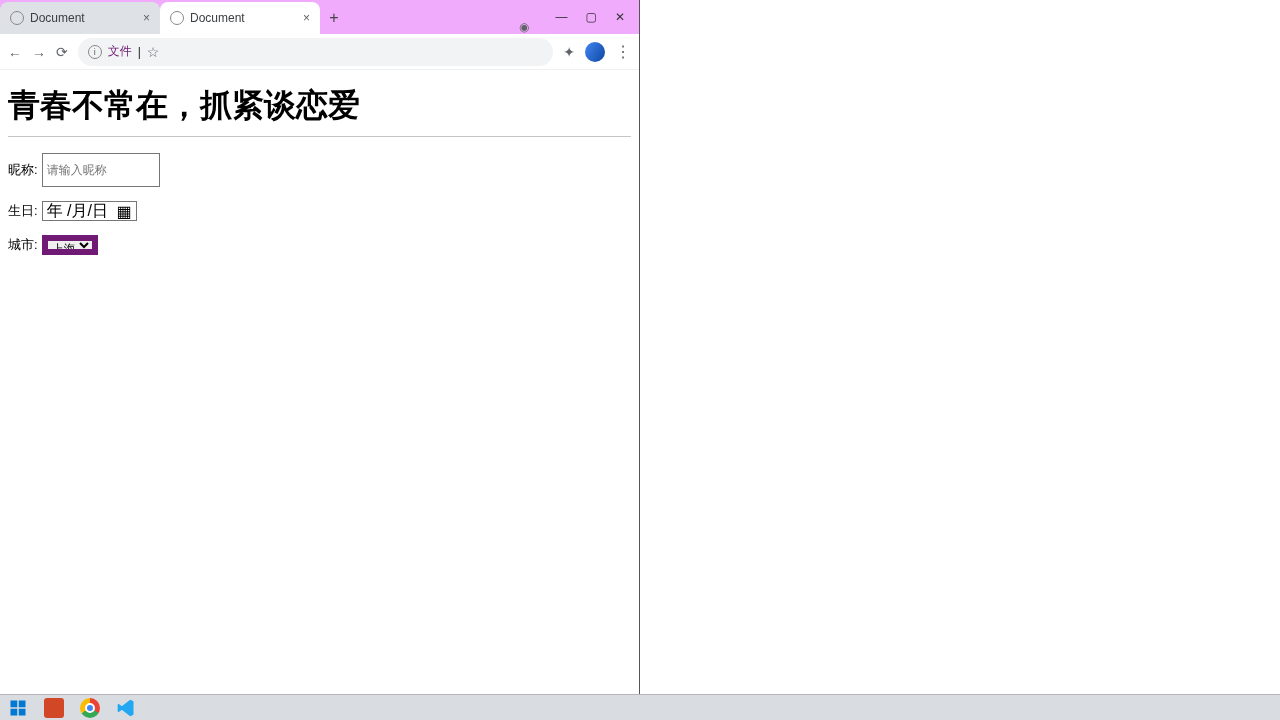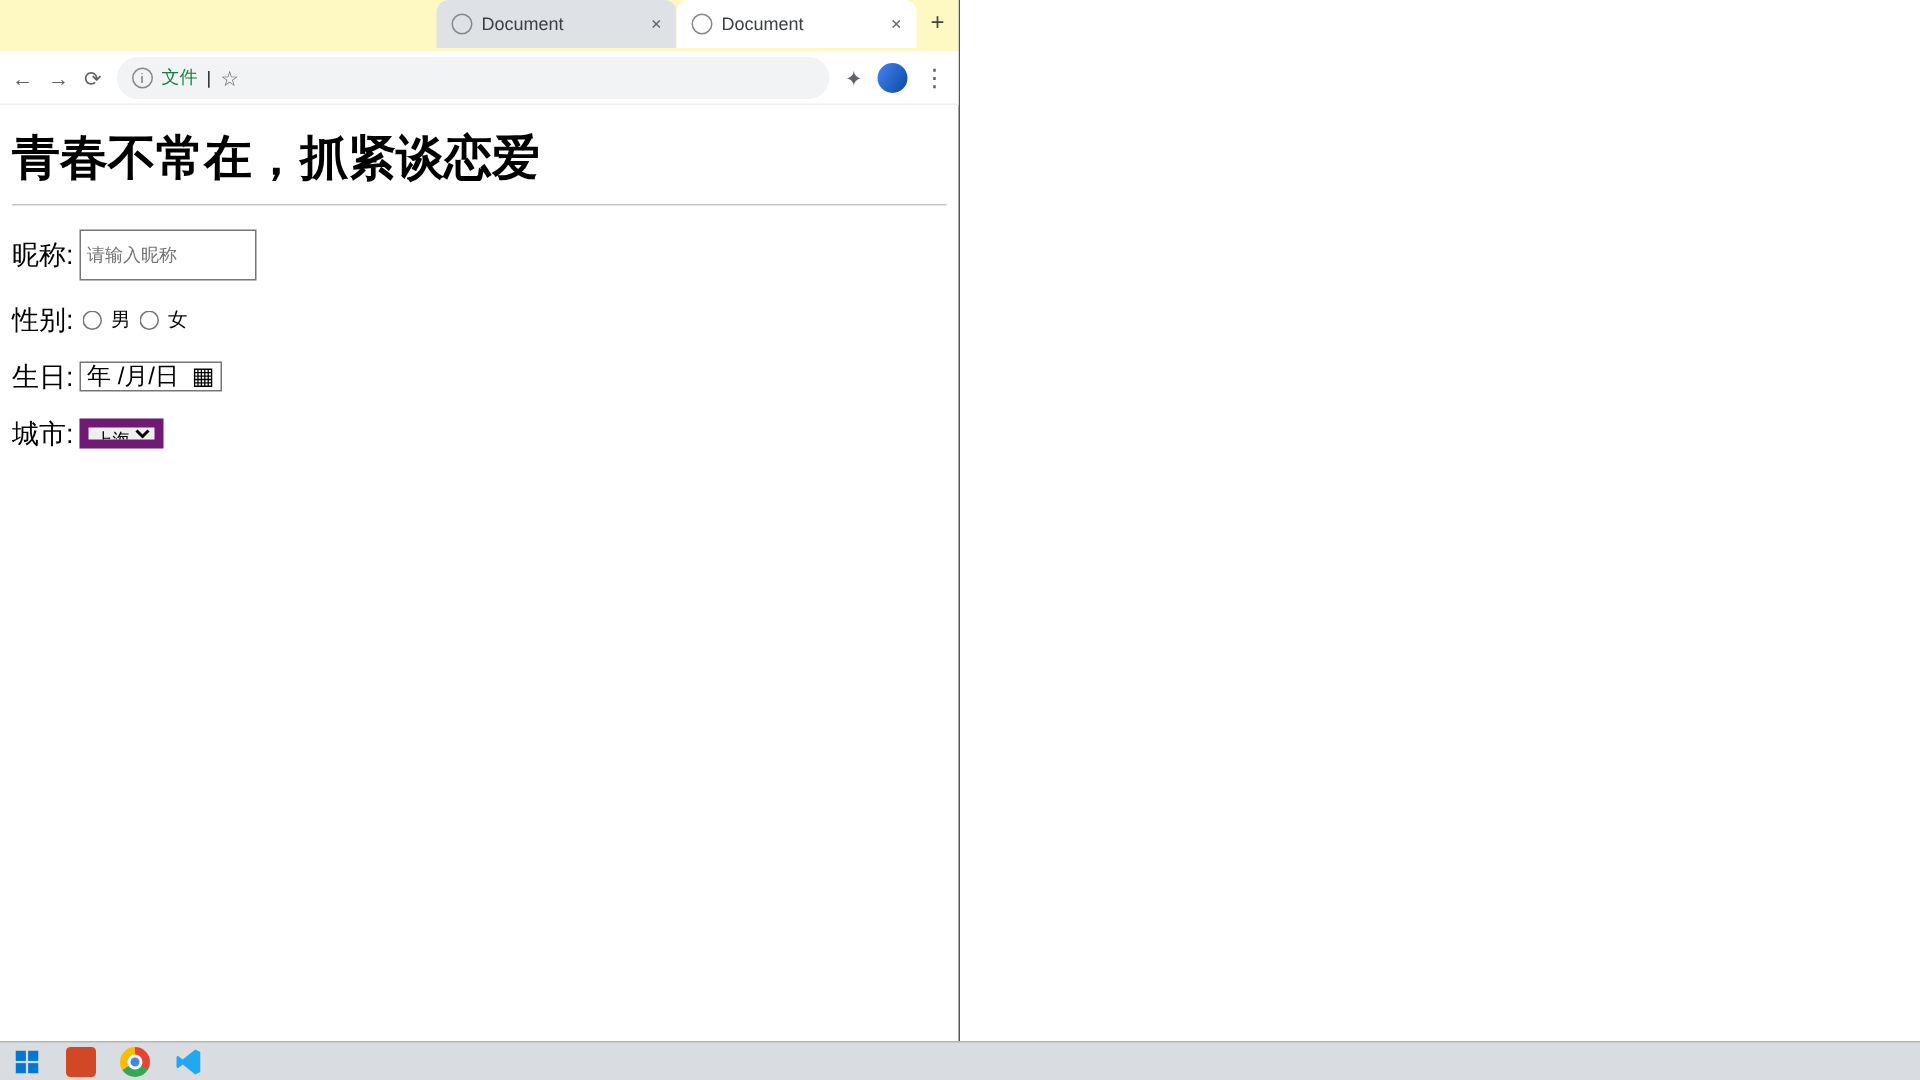--- a/index.html
+++ b/index.html
@@ -17,24 +17,23 @@
 .chrome {
   width: 640px;
   height: 720px;
   display: flex;
   flex-direction: column;
   border-right: 1px solid #555;
   background: #fff;
 }
 .chrome-top {
   height: 34px;
-  background: #fef9c3;
+  background: #f0abfc;
   display: flex;
   align-items: flex-end;
-  flex-direction: column;
 }
 .chrome-tabs { display: flex; flex: 1; height: 34px; align-items: flex-end; }
 .chrome-tab {
   height: 32px;
   width: 160px;
   background: #dee1e6;
   border-top-left-radius: 8px;
   border-top-right-radius: 8px;
   display: flex;
   align-items: center;
@@ -70,37 +69,37 @@
   border-radius: 14px;
   background: #f1f3f4;
   display: flex;
   align-items: center;
   padding: 0 10px;
   gap: 6px;
   font-size: 12px;
   color: #202124;
 }
 .addr-bar .info { width: 14px; height: 14px; border: 1px solid #888; border-radius: 50%; display:flex; align-items:center; justify-content:center; font-size:9px; color:#5f6368;}
-.addr-bar .prefix { color: #15803d; }
+.addr-bar .prefix { color: #701a75; }
 .addr-bar .url { flex: 1; white-space: nowrap; overflow: hidden; }
 .addr-star, .addr-puzzle { color: #5f6368; font-size: 14px; }
 .addr-avatar { width: 20px; height: 20px; border-radius: 50%; background: linear-gradient(120deg,#4285f4,#0d47a1); }
 .kebab { color: #5f6368; font-size: 16px; }
 
 .page-body {
   flex: 1;
   padding: 14px 8px;
   color: #000;
   font-size: 13px;
   overflow: auto;
 }
 .page-body h1 { font-size: 32px; font-weight: bold; margin-bottom: 8px; }
 .page-body hr { margin: 4px 0 16px; border:none; border-top:1px solid #c5c5c5;}
 .form-row { margin-bottom: 14px; display: flex; align-items: center; gap: 4px; }
-.form-row .lbl { font-size: 18px; }
+.form-row .lbl { font-size: 13px; }
 .form-row input[type=text] {
   border: 1px solid #767676; height: 20px; width: 118px; padding: 16px 4px; font-size:12px;
 }
 .form-row input[type=radio] { margin: 0 2px; }
 .form-row .date-box {
   border: 1px solid #767676; height: 20px; width: 95px; display:flex; align-items:center; padding:0 4px; gap:2px; font-size:16px;
 }
 .date-box .cal { margin-left:auto; }
 .form-row select { border: 6px solid #701a75; height: 20px; font-size: 12px; }
 
@@ -172,27 +171,20 @@
     <span class="kebab">⋮</span>
   </div>
   <div class="page-body">
     <h1>青春不常在，抓紧谈恋爱</h1>
     <hr>
     <div class="form-row">
       <span class="lbl">昵称:</span>
       <input type="text" placeholder="请输入昵称" style="">
     </div>
     <div class="form-row">
-      <span class="lbl">性别:</span>
-      <input type="radio" name="g" style="">
-          <span>男</span>
-      <input type="radio" name="g" style="">
-          <span>女</span>
-    </div>
-    <div class="form-row">
       <span class="lbl">生日:</span>
       <div class="date-box">
         <span>年 /月/日</span>
         <span class="cal">▦</span>
       </div>
     </div>
     <div class="form-row">
       <span class="lbl">城市:</span>
       <select>
         <option>上海</option>

